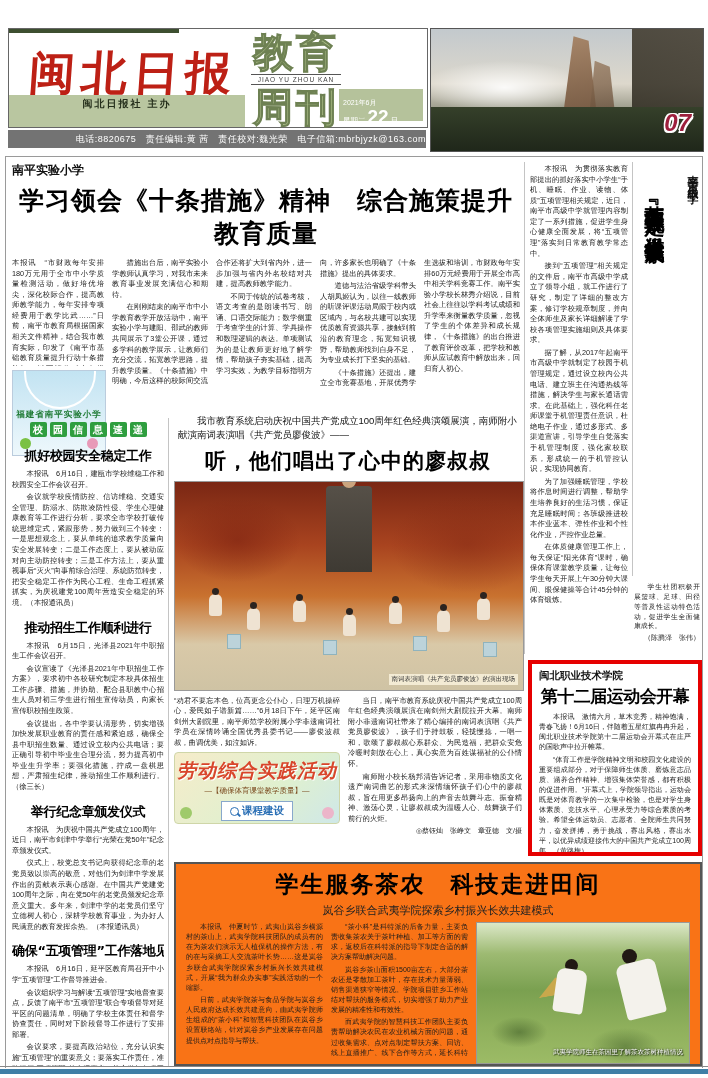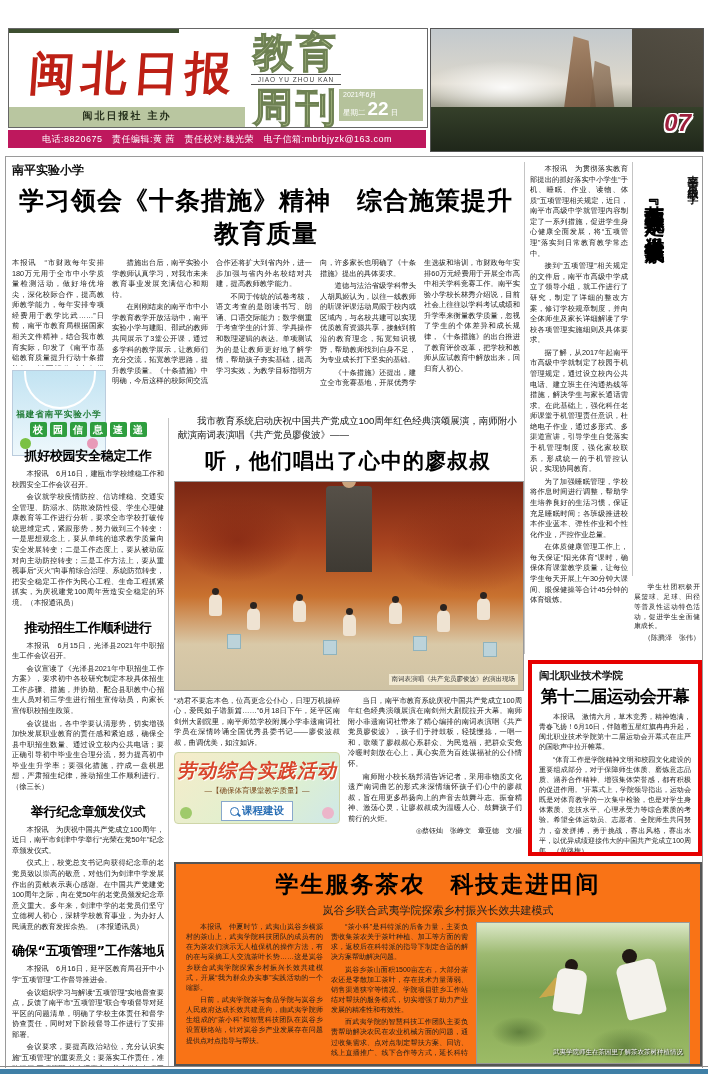--- a/index.html
+++ b/index.html
@@ -5,49 +5,49 @@
   html,body{margin:0;padding:0;background:#e9e8e4;}
   .page{position:relative;width:708px;height:1078px;background:#fff;margin:0 auto;
         font-family:"Liberation Sans","DejaVu Sans",sans-serif;color:#1a1a1a;overflow:hidden;}
   .abs{position:absolute;}
   
   .mh-box{left:8px;top:28px;width:418px;height:98px;border:1px solid #666;background:#fff;}
   .mh-accent{left:0;top:0;width:170px;height:4px;background:#3d4f30;}
   .mh-title{position:absolute;left:12px;top:14px;width:224px;text-align:center;
             font-size:46px;font-weight:900;color:#bd2015;letter-spacing:6px;
             transform:skewX(-4deg);font-family:"DejaVu Serif","Liberation Serif",serif;}
-  .mh-org{position:absolute;left:0;bottom:0;width:236px;height:20px;background:#b9c6a0;
+  .mh-org{position:absolute;left:0;bottom:0;width:236px;height:32px;background:#b9c6a0;
           font-size:10px;font-weight:700;color:#26301c;text-align:center;line-height:17px;letter-spacing:2px;}
   .mh-weekly{left:240px;top:2px;width:94px;height:94px;text-align:center;}
   .wk-zh{font-size:40px;line-height:42px;font-weight:900;color:#aec189;
          -webkit-text-stroke:1px #6e8153;letter-spacing:3px;font-family:"DejaVu Serif",serif;}
   .wk-py{border-top:1px solid #555;border-bottom:1px solid #555;font-size:6.5px;color:#444;
          letter-spacing:1px;line-height:9px;margin:1px 2px;}
-  .mh-date{right:4px;bottom:6px;width:84px;height:32px;background:#b5c29b;color:#fff;padding:2px 4px;box-sizing:border-box;}
+  .mh-date{right:4px;bottom:6px;width:84px;height:32px;background:#b5c29b;color:#fff;padding:10px 4px;box-sizing:border-box;}
   .dt-row1{font-size:7px;line-height:8px;text-align:left;}
   .dt-row2{display:flex;align-items:baseline;gap:2px;}
   .dt-wk{font-size:7.5px;}
   .dt-day{font-size:19px;font-weight:900;line-height:19px;}
   .dt-suf{font-size:7.5px;}
   .mh-photo{left:430px;top:28px;width:272px;height:122px;overflow:hidden;border:1px solid #555;
             background:linear-gradient(180deg,#c3c9cd 0%,#ddd8cc 45%,#8e8f7d 70%,#4c5742 100%);}
   .peak{position:absolute;left:46%;top:6%;width:58px;height:88px;
         background:linear-gradient(170deg,#a8876a,#6f543e);clip-path:polygon(30% 0,56% 5%,72% 100%,10% 100%);}
   .peak2{position:absolute;left:58%;top:26%;width:30px;height:60px;opacity:.8;
         background:linear-gradient(170deg,#97795d,#5f4835);clip-path:polygon(20% 0,70% 10%,90% 100%,0 100%);}
   .cliff{position:absolute;right:0;top:0;width:26%;height:100%;
          background:linear-gradient(200deg,#4a4438,#2f2c22);opacity:.92;}
   .forest{position:absolute;left:0;bottom:0;width:100%;height:44px;
           background:linear-gradient(#35402a,#1f271a);}
   .mist{position:absolute;left:-4%;top:26%;width:62%;height:44%;
         background:radial-gradient(closest-side,rgba(255,255,255,.9),rgba(255,255,255,0));}
   .pagenum{position:absolute;right:12px;bottom:14px;font-size:24px;font-weight:900;font-style:italic;
            color:#9e1f3d;text-shadow:-1.5px -1.5px 0 #fff,1.5px -1.5px 0 #fff,-1.5px 1.5px 0 #fff,1.5px 1.5px 0 #fff;}
-  .mh-contact{left:8px;top:130px;width:418px;height:18px;background:#be185d;color:#fff;
-              font-size:9px;line-height:18px;text-align:center;letter-spacing:.5px;}
+  .mh-contact{left:8px;top:130px;width:418px;height:18px;background:#737373;color:#fff;
+              font-size:9px;line-height:18px;text-align:right;letter-spacing:.5px;}
   
   .hrule{left:5px;top:156px;width:697px;height:1px;background:#9a9a9a;}
   .vframe-l{left:5px;top:156px;width:1px;height:912px;background:#9a9a9a;}
   .vframe-r{left:702px;top:156px;width:1px;height:912px;background:#9a9a9a;}
   .bot-hair{left:0;top:1066px;width:708px;height:1px;background:#888;}
   .bot-teal{left:0;top:1069px;width:708px;height:5px;background:#3f7fa6;}
   .div-v{width:1px;background:#c4c4c4;}
   
   .jt{font-size:7.3px;line-height:1.45;text-align:justify;color:#1b1b1b;}
   .jt p{margin:0 0 2px;text-indent:2em;}

